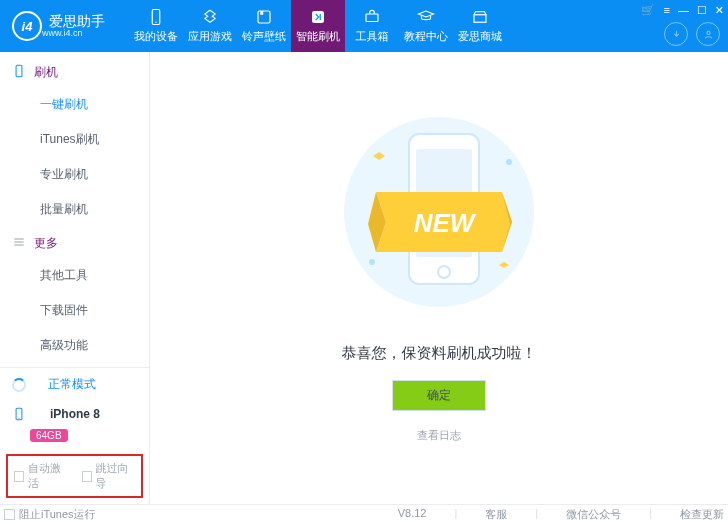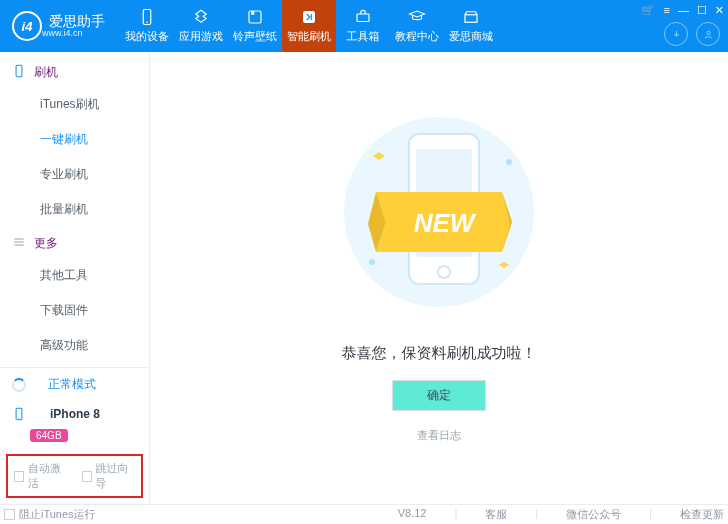--- a/index.html
+++ b/index.html
@@ -2,23 +2,23 @@
 <html><head>
 <meta charset="utf-8">
 <style>
   * { box-sizing: border-box; margin: 0; padding: 0; }
   body { width: 728px; height: 524px; font-family: "Microsoft YaHei", Arial, sans-serif; background: #fff; overflow: hidden; }
   .header { height: 52px; background: #0b8ef4; display: flex; align-items: center; color: #fff; position: relative; }
   .logo-block { display: flex; align-items: center; padding: 0 12px; }
   .logo-circle { width: 30px; height: 30px; border: 2px solid #fff; border-radius: 50%; display: flex; align-items: center; justify-content: center; font-size: 13px; font-weight: bold; font-style: italic; }
   .logo-text { margin-left: 7px; font-size: 14px; line-height: 1; }
   .logo-sub { font-size: 9px; opacity: .9; }
-  .topnav { display: flex; height: 100%; margin-left: 3px; }
+  .topnav { display: flex; height: 100%; margin-left: 12px; }
   .topnav-item { width: 54px; display: flex; flex-direction: column; align-items: center; justify-content: center; cursor: pointer; font-size: 11px; }
-  .topnav-item.active { background: #c2410c; }
+  .topnav-item.active { background: #701a75; }
   .topnav-icon { width: 18px; height: 18px; display: flex; align-items: center; justify-content: center; margin-bottom: 3px; }
   .topnav-icon svg { width: 18px; height: 18px; fill: #fff; }
   .wincontrols { position: absolute; right: 4px; top: 4px; display: flex; gap: 8px; font-size: 11px; }
   .wincontrols span { cursor: pointer; }
   .header-right { position: absolute; right: 8px; bottom: 6px; display: flex; gap: 8px; }
   .circbtn { width: 24px; height: 24px; border: 1.5px solid #7fc6f9; border-radius: 50%; display: flex; align-items: center; justify-content: center; cursor: pointer; }
   .circbtn svg { width: 13px; height: 13px; fill: none; stroke: #7fc6f9; stroke-width: 2; }
   .body-area { display: flex; height: 452px; }
   .sidebar { width: 150px; border-right: 1px solid #e9edf2; display: flex; flex-direction: column; }
   .side-scroll { flex: 1; overflow: hidden; padding-top: 4px; }
@@ -31,21 +31,21 @@
   .spinner { width: 14px; height: 14px; border: 2px solid #cfe8fd; border-top-color: #1a90f5; border-radius: 50%; }
   .device-row { display: flex; align-items: center; gap: 24px; padding: 4px 12px 2px; font-size: 12px; font-weight: 600; color: #2f3a46; }
   .device-row svg { width: 14px; height: 18px; }
   .cap-badge { display: inline-block; margin-left: 30px; margin-top: 3px; margin-bottom: 8px; background: #ec4899; color: #fff; font-size: 10px; padding: 1px 6px; border-radius: 3px; }
   .checks { border: 2px solid #d62828; margin: 4px 6px 6px; padding: 5px 6px; display: flex; gap: 14px; font-size: 11px; color: #9ea8b3; }
   .cb { display: flex; align-items: center; gap: 4px; cursor: pointer; }
   .cb-box { width: 11px; height: 11px; border: 1px solid #c7cfd8; }
   .content { flex: 1; position: relative; }
   .illust { position: absolute; left: 50%; top: 60px; transform: translateX(-50%); }
   .msg { position: absolute; left: 50%; top: 292px; transform: translateX(-50%); font-size: 15px; color: #333a44; white-space: nowrap; }
-  .okbtn { position: absolute; left: 50%; top: 328px; transform: translateX(-50%); border: 1px solid #d9dfe5; background: #5eead4; padding: 6px 34px; font-size: 12px; color: #434c58; cursor: pointer; }
+  .okbtn { position: absolute; left: 50%; top: 328px; transform: translateX(-50%); border: 1px solid #d9dfe5; background: #84cc16; padding: 6px 34px; font-size: 12px; color: #434c58; cursor: pointer; }
   .loglink { position: absolute; left: 50%; top: 376px; transform: translateX(-50%); font-size: 11px; color: #9aa4af; cursor: pointer; font-family: Liberation Mono, monospace; }
   .footer { height: 20px; border-top: 1px solid #e9edf2; display: flex; align-items: center; font-size: 11px; color: #8f99a5; padding: 0 4px; }
   .footer .cb { color: #8f99a5; }
   .footer-right { margin-left: auto; display: flex; gap: 28px; }
   .sep { color: #dbe1e7; }
 </style>
 </head>
 <body>
 
 <div class="header">
@@ -144,22 +144,22 @@
 
 <div class="body-area">
   <div class="sidebar">
     <div class="side-scroll">
       <div class="side-group">
         <span class="phone-glyph"><svg viewBox="0 0 24 24">
               <rect x="7" y="2" width="10" height="20" rx="2" fill="none" stroke="#1a90f5" stroke-width="1.8"></rect>
             </svg></span>
         <span>刷机</span>
       </div>
+      <div class="side-item active">一键刷机</div>
       <div class="side-item">iTunes刷机</div>
-      <div class="side-item active">一键刷机</div>
       <div class="side-item">专业刷机</div>
       <div class="side-item">批量刷机</div>
       <div class="side-group">
         <span class="hamburger"><svg viewBox="0 0 24 24">
               <path d="M4 7h16M4 12h16M4 17h16" stroke="#9aa4af" stroke-width="1.8"></path>
             </svg></span>
         <span>更多</span>
       </div>
       <div class="side-item">其他工具</div>
       <div class="side-item">下载固件</div>

